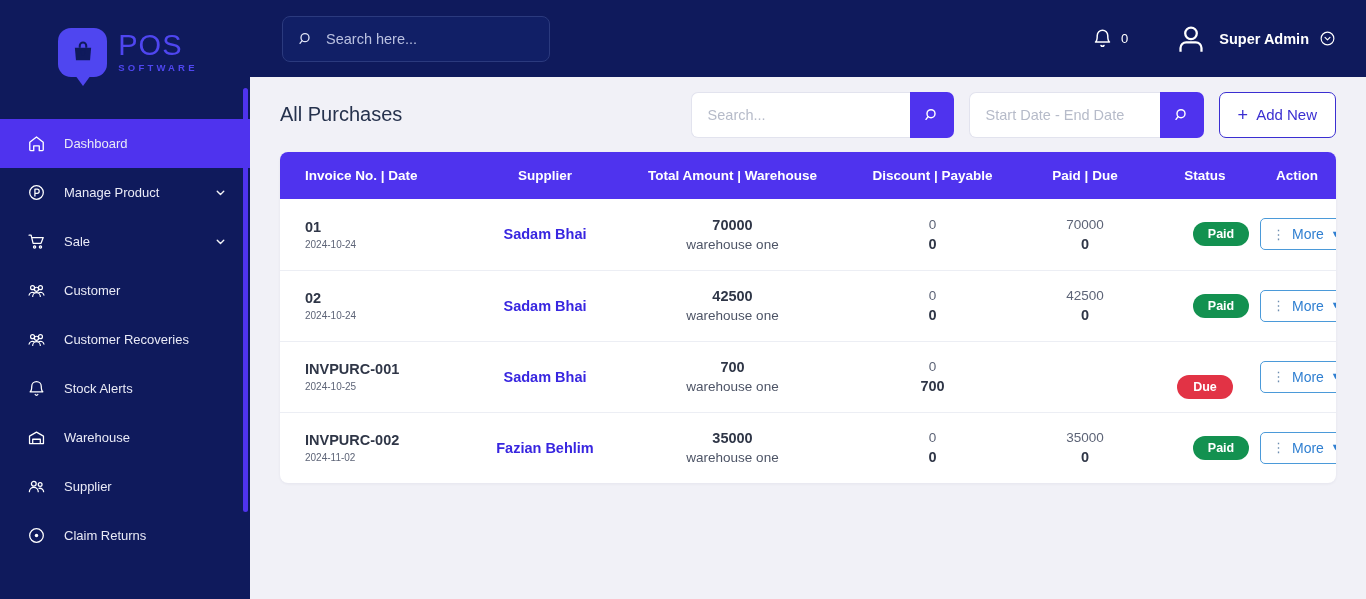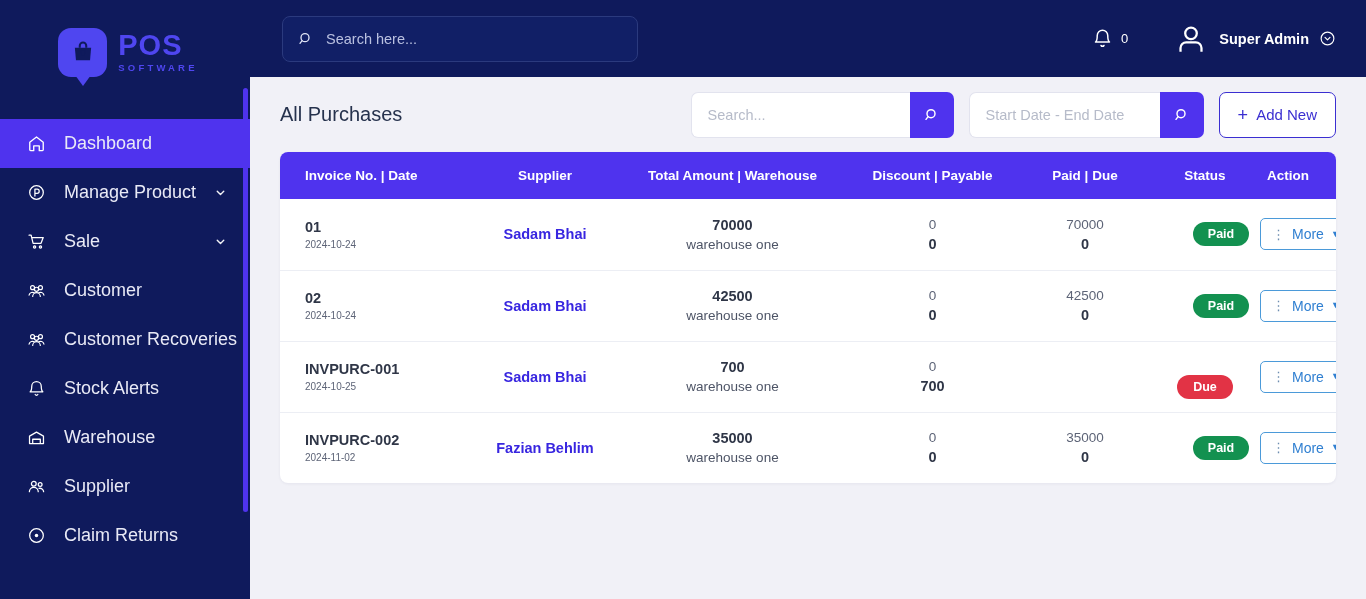--- a/index.html
+++ b/index.html
@@ -39,35 +39,35 @@
     position: absolute;
     bottom: -9px; left: 50%;
     transform: translateX(-50%);
     width: 0; height: 0;
     border-left: 8px solid transparent;
     border-right: 8px solid transparent;
     border-top: 11px solid #4f46f0;
   }
   .logo-text { line-height: 1; }
   .logo-pos {
-    font-size: 29px; font-weight: bold; color: #4f46f0;
+    font-size: 29px; font-weight: normal; color: #4f46f0;
     letter-spacing: 1px;
   }
   .logo-sub {
     font-size: 9.5px; font-weight: bold; color: #4f46f0;
     letter-spacing: 3.2px; margin-top: 3px; text-align: right;
   }
 
   .nav { margin-top: 15px; }
   .nav-item {
     display: flex; align-items: center;
     height: 49px;
     padding: 0 22px 0 25px;
     color: #e9eaf6;
-    font-size: 18px;
+    font-size: 13px;
     cursor: pointer;
     position: relative;
   }
   .nav-item.active { background: #4f33ee; }
   .nav-icon {
     width: 22px; height: 22px;
     margin-right: 17px;
     display: flex; align-items: center; justify-content: center;
     flex: 0 0 22px;
   }
@@ -94,21 +94,21 @@
   }
 
   .topbar {
     height: 77px;
     background: #0f1a5c;
     display: flex; align-items: center;
     padding: 0 30px 0 32px;
     flex: 0 0 77px;
   }
   .top-search {
-    width: 356px; height: 46px;
+    width: 268px; height: 46px;
     border: 1px solid #2b3a7e;
     border-radius: 8px;
     display: flex; align-items: center;
     padding: 0 15px;
     background: #111f66;
   }
   .top-search .mg { margin-right: 12px; display: flex; }
   .top-search .mg svg { width: 16px; height: 16px; display: block; }
   .top-search input {
     border: 0; outline: 0; background: transparent;
@@ -198,21 +198,21 @@
   tbody tr { height: 71px; border-bottom: 1px solid #eceef4; }
   tbody tr:last-child { border-bottom: 0; }
   tbody td { font-size: 14px; color: #3c4354; vertical-align: middle; }
 
   .c-inv    { width: 190px; text-align: left;  padding-left: 25px; }
   .c-sup    { width: 150px; text-align: center; }
   .c-tot    { width: 225px; text-align: center; }
   .c-dis    { width: 175px; text-align: center; }
   .c-paid   { width: 130px; text-align: center; }
   .c-stat   { width: 110px; text-align: center; }
-  .c-act    { width: auto;  text-align: right; padding-right: 27px; }
+  .c-act    { width: auto;  text-align: right; padding-right: 18px; }
 
   .l1 { font-weight: bold; font-size: 14.5px; color: #2f3647; }
   .l2 { font-size: 10px; color: #5d6477; margin-top: 4px; }
   .m1 { font-weight: bold; font-size: 14.5px; color: #2f3647; }
   .m2 { font-size: 13.5px; color: #4d5466; margin-top: 4px; }
   .n1 { font-size: 13.5px; color: #5d6477; }
   .n2 { font-weight: bold; font-size: 14.5px; color: #2f3647; margin-top: 4px; }
   .sup-link { color: #3826e0; font-weight: bold; font-size: 14.5px; text-decoration: none; cursor: pointer; }
 
   .badge {

